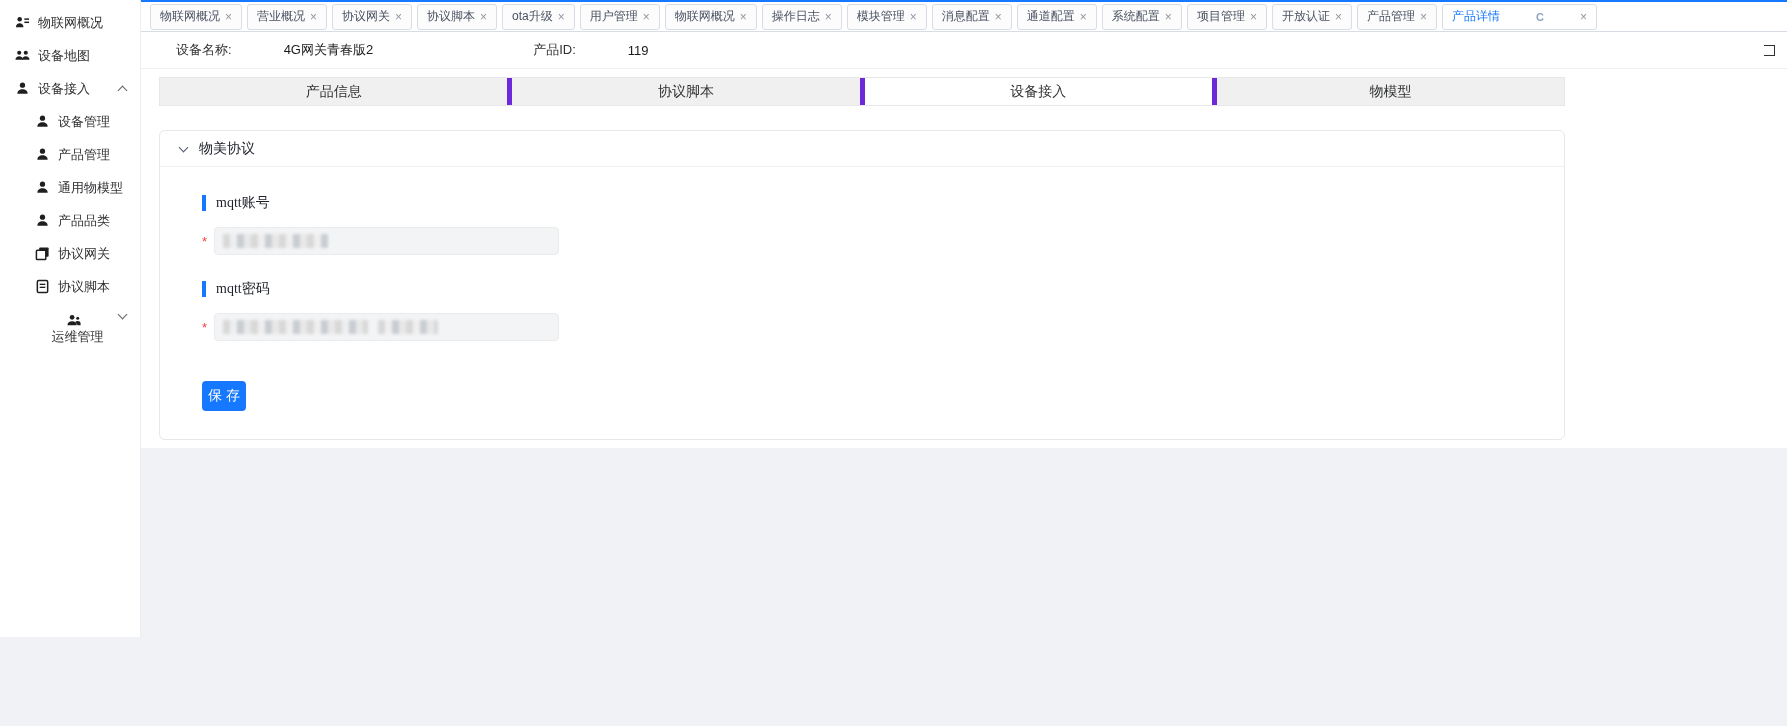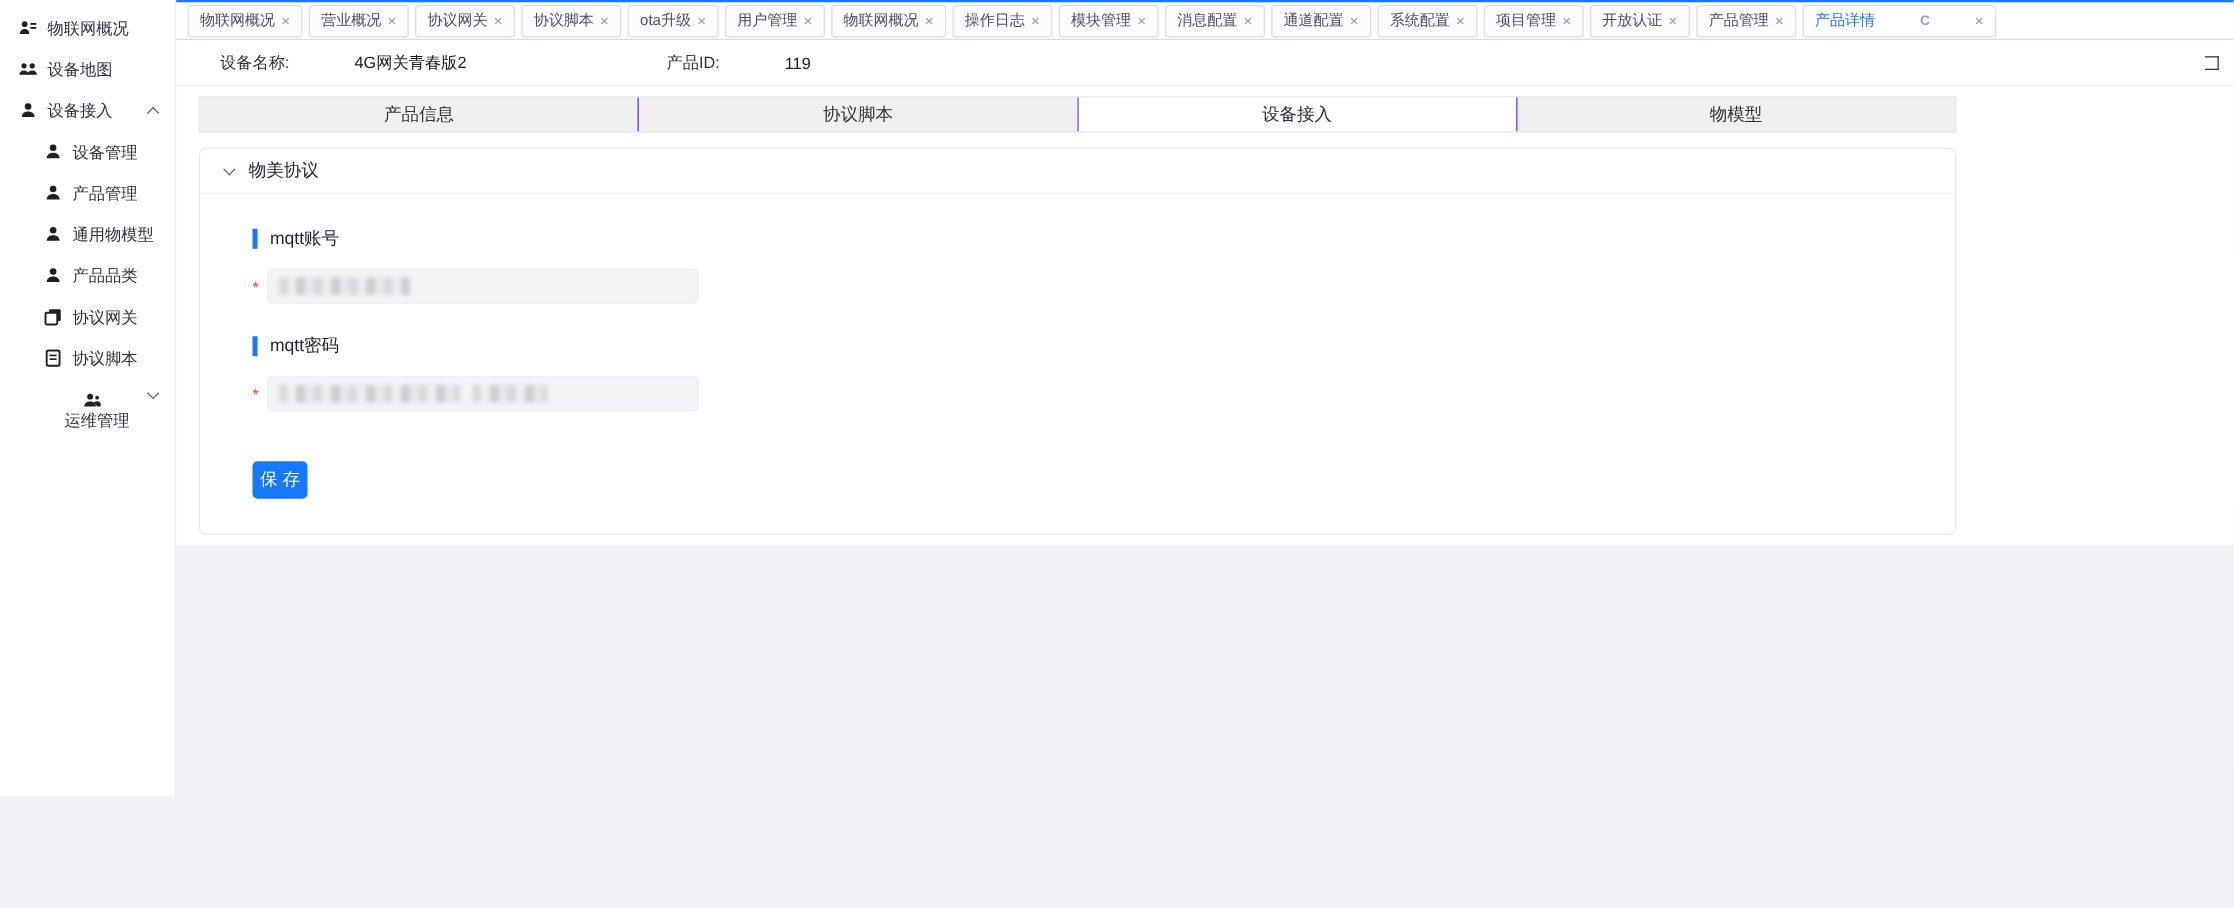--- a/index.html
+++ b/index.html
@@ -63,38 +63,38 @@
     border: 1.5px solid #303133; border-left: none; cursor: pointer;
   }
 
   
   .content-wrap { padding: 8px 222px 8px 18px; }
   .seg {
     display: flex; background: #f0f0f0; border: 1px solid #e7e7e7; height: 29px;
   }
   .seg-item {
     flex: 1; display: flex; align-items: center; justify-content: center;
-    font-size: 14px; color: #303133; cursor: pointer; border-right: 1px solid #6d28d9;
+    font-size: 14px; color: #303133; cursor: pointer; border-right: 5px solid #6d28d9;
   }
   .seg-item:last-child { border-right: none; }
   .seg-item.active { background: #fff; }
 
   
   .card {
-    margin-top: 12px; background: #fff; border: 1px solid #e8e8e8; border-radius: 6px;
+    margin-top: 24px; background: #fff; border: 1px solid #e8e8e8; border-radius: 6px;
   }
   .card-head {
     height: 36px; display: flex; align-items: center; padding-left: 20px;
     border-bottom: 1px solid #f0f0f0; font-size: 14px; color: #1d2129; cursor: pointer;
   }
   .card-head .chev { position: static; margin-right: 12px; border-color: #4e5969; }
   .card-body { padding: 26px 42px 28px 42px; }
 
   .field-label {
-    display: flex; align-items: center; font-size: 14px; color: #1d2129; height: 20px;
+    display: flex; align-items: center; font-size: 14px; color: #1d2129; height: 20px; font-family: Liberation Serif, serif;
   }
   .field-label .bar { width: 4px; height: 16px; background: #1677ff; margin-right: 10px; }
 
   .input-row { display: flex; align-items: center; margin: 14px 0 24px 0; }
   .req { color: #f53f3f; font-size: 13px; width: 12px; flex: none; }
   .text-input {
     width: 345px; height: 28px; background: #f3f4f6; border: 1px solid #ebebeb;
     border-radius: 4px; display: flex; align-items: center; padding: 0 8px; cursor: text;
   }
   .mosaic { height: 14px; border-radius: 1px; filter: blur(1.6px);

